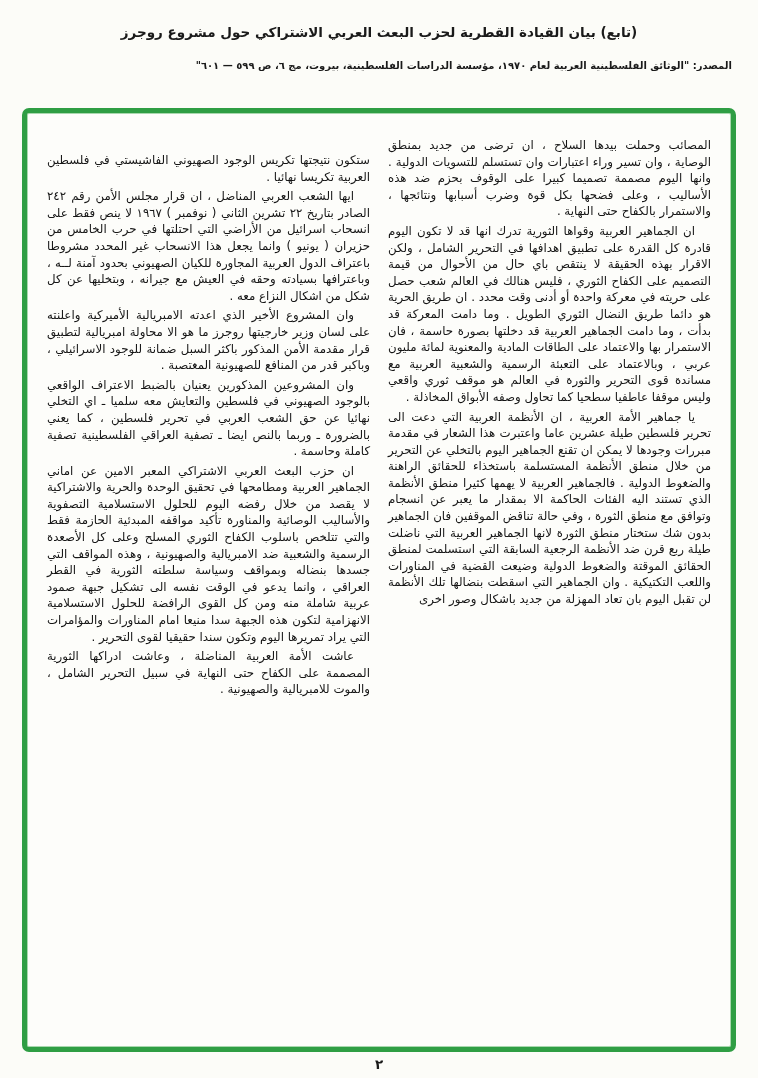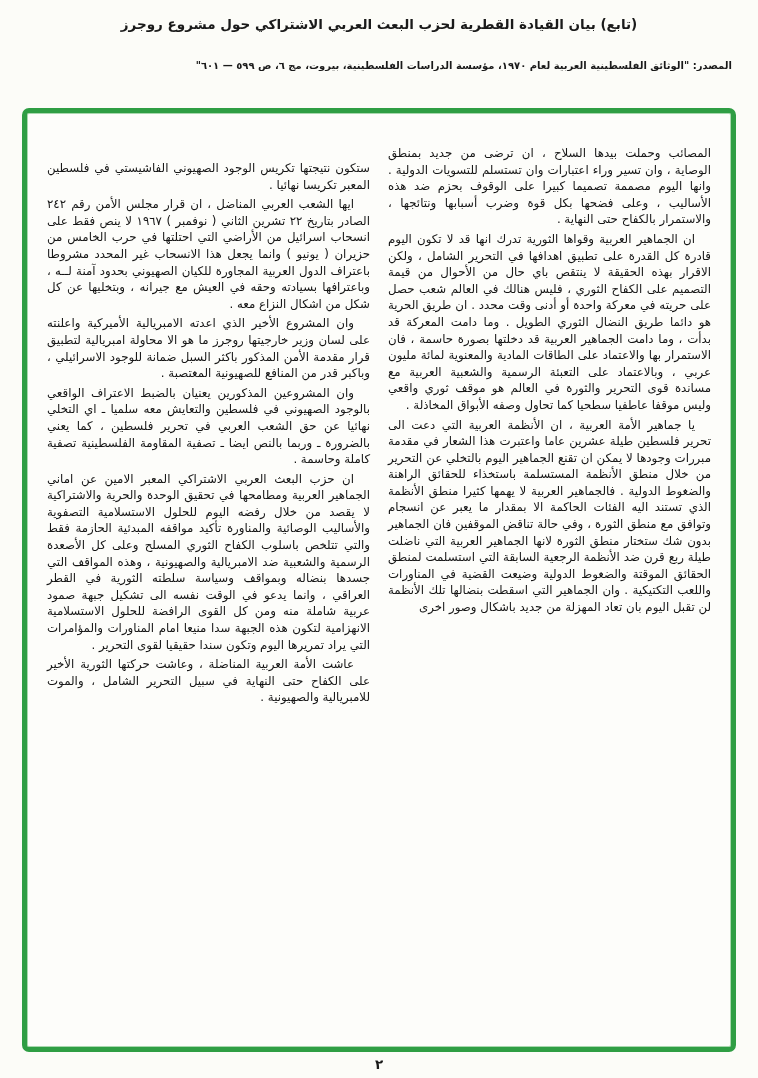--- a/index.html
+++ b/index.html
@@ -8,21 +8,21 @@
     background: #fcfcf8;
     overflow: hidden;
   }
   body {
     position: relative;
     font-family: "DejaVu Sans", sans-serif;
     color: #1a1a1a;
   }
   .page-header {
     position: absolute;
-    top: 16px; left: 0; right: 0;
+    top: 24px; left: 0; right: 0;
     direction: rtl;
     text-align: center;
     font-weight: bold;
     font-size: 13.5px;
     letter-spacing: 0.2px;
   }
   .source-line {
     position: absolute;
     top: 60px; right: 26px; left: 26px;
     direction: rtl;
@@ -40,21 +40,20 @@
     border-radius: 7px;
     box-shadow: inset 0 0 0 1px #a9d8ae;
     background: #fdfdfa;
     padding: 24px 20px 16px 20px;
   }
   .columns {
     direction: rtl;
     display: flex;
     gap: 18px;
     height: 100%;
-    margin-top: 8px;
   }
   .column {
     flex: 1;
     direction: rtl;
     text-align: justify;
     font-size: 11.8px;
     line-height: 16.6px;
     color: #151515;
   }
   .column-left { padding-top: 15px; }
@@ -80,26 +79,26 @@
   <div class="document-frame" style="border-color: rgb(47, 158, 68);">
     <div class="columns">
 
       <div class="column column-right">
         <p class="no-indent">المصائب وحملت بيدها السلاح ، ان ترضى من جديد بمنطق الوصاية ، وان تسير وراء اعتبارات وان تستسلم للتسويات الدولية . وانها اليوم مصممة تصميما كبيرا على الوقوف بحزم ضد هذه الأساليب ، وعلى فضحها بكل قوة وضرب أسبابها ونتائجها ، والاستمرار بالكفاح حتى النهاية .</p>
         <p>ان الجماهير العربية وقواها الثورية تدرك انها قد لا تكون اليوم قادرة كل القدرة على تطبيق اهدافها في التحرير الشامل ، ولكن الاقرار بهذه الحقيقة لا ينتقص باي حال من الأحوال من قيمة التصميم على الكفاح الثوري ، فليس هنالك في العالم شعب حصل على حريته في معركة واحدة أو أدنى وقت محدد . ان طريق الحرية هو دائما طريق النضال الثوري الطويل . وما دامت المعركة قد بدأت ، وما دامت الجماهير العربية قد دخلتها بصورة حاسمة ، فان الاستمرار بها والاعتماد على الطاقات المادية والمعنوية لمائة مليون عربي ، وبالاعتماد على التعبئة الرسمية والشعبية العربية مع مساندة قوى التحرير والثورة في العالم هو موقف ثوري واقعي وليس موقفا عاطفيا سطحيا كما تحاول وصفه الأبواق المخاذلة .</p>
         <p>يا جماهير الأمة العربية ، ان الأنظمة العربية التي دعت الى تحرير فلسطين طيلة عشرين عاما واعتبرت هذا الشعار في مقدمة مبررات وجودها لا يمكن ان تقنع الجماهير اليوم بالتخلي عن التحرير من خلال منطق الأنظمة المستسلمة باستخذاء للحقائق الراهنة والضغوط الدولية . فالجماهير العربية لا يهمها كثيرا منطق الأنظمة الذي تستند اليه الفئات الحاكمة الا بمقدار ما يعبر عن انسجام وتوافق مع منطق الثورة ، وفي حالة تناقض الموقفين فان الجماهير بدون شك ستختار منطق الثورة لانها الجماهير العربية التي ناضلت طيلة ربع قرن ضد الأنظمة الرجعية السابقة التي استسلمت لمنطق الحقائق الموقتة والضغوط الدولية وضيعت القضية في المناورات واللعب التكتيكية . وان الجماهير التي اسقطت بنضالها تلك الأنظمة لن تقبل اليوم بان تعاد المهزلة من جديد باشكال وصور اخرى</p>
       </div>
 
       <div class="column column-left">
-        <p class="no-indent">ستكون نتيجتها تكريس الوجود الصهيوني الفاشيستي في فلسطين المعبر تكريسا نهائيا .</p>
+        <p class="no-indent">ستكون نتيجتها تكريس الوجود الصهيوني الفاشيستي في فلسطين العربية تكريسا نهائيا .</p>
         <p>ايها الشعب العربي المناضل ، ان قرار مجلس الأمن رقم ٢٤٢ الصادر بتاريخ ٢٢ تشرين الثاني ( نوفمبر ) ١٩٦٧ لا ينص فقط على انسحاب اسرائيل من الأراضي التي احتلتها في حرب الخامس من حزيران ( يونيو ) وانما يجعل هذا الانسحاب غير المحدد مشروطا باعتراف الدول العربية المجاورة للكيان الصهيوني بحدود آمنة لــه ، وباعترافها بسيادته وحقه في العيش مع جيرانه ، وبتخليها عن كل شكل من اشكال النزاع معه .</p>
         <p>وان المشروع الأخير الذي اعدته الامبريالية الأميركية واعلنته على لسان وزير خارجيتها روجرز ما هو الا محاولة امبريالية لتطبيق قرار مقدمة الأمن المذكور باكثر السبل ضمانة للوجود الاسرائيلي ، وباكبر قدر من المنافع للصهيونية المغتصبة .</p>
-        <p>وان المشروعين المذكورين يعنيان بالضبط الاعتراف الواقعي بالوجود الصهيوني في فلسطين والتعايش معه سلميا ـ اي التخلي نهائيا عن حق الشعب العربي في تحرير فلسطين ، كما يعني بالضرورة ـ وربما بالنص ايضا ـ تصفية المقاومة الفلسطينية تصفية كاملة وحاسمة .</p>
+        <p>وان المشروعين المذكورين يعنيان بالضبط الاعتراف الواقعي بالوجود الصهيوني في فلسطين والتعايش معه سلميا ـ اي التخلي نهائيا عن حق الشعب العربي في تحرير فلسطين ، كما يعني بالضرورة ـ وربما بالنص ايضا ـ تصفية العراقي الفلسطينية تصفية كاملة وحاسمة .</p>
         <p>ان حزب البعث العربي الاشتراكي المعبر الامين عن اماني الجماهير العربية ومطامحها في تحقيق الوحدة والحرية والاشتراكية لا يقصد من خلال رفضه اليوم للحلول الاستسلامية التصفوية والأساليب الوصائية والمناورة تأكيد مواقفه المبدئية الحازمة فقط والتي تتلخص باسلوب الكفاح الثوري المسلح وعلى كل الأصعدة الرسمية والشعبية ضد الامبريالية والصهيونية ، وهذه المواقف التي جسدها بنضاله وبمواقف وسياسة سلطته الثورية في القطر العراقي ، وانما يدعو في الوقت نفسه الى تشكيل جبهة صمود عربية شاملة منه ومن كل القوى الرافضة للحلول الاستسلامية الانهزامية لتكون هذه الجبهة سدا منيعا امام المناورات والمؤامرات التي يراد تمريرها اليوم وتكون سندا حقيقيا لقوى التحرير .</p>
-        <p>عاشت الأمة العربية المناضلة ، وعاشت حركتها الثورية الأخير على الكفاح حتى النهاية في سبيل التحرير الشامل ، والموت للامبريالية والصهيونية .</p>
+        <p>عاشت الأمة العربية المناضلة ، وعاشت ادراكها الثورية المصممة على الكفاح حتى النهاية في سبيل التحرير الشامل ، والموت للامبريالية والصهيونية .</p>
       </div>
 
     </div>
   </div>
 
   <div class="page-number">٢</div>
 
 </div>
 
 </body></html>

